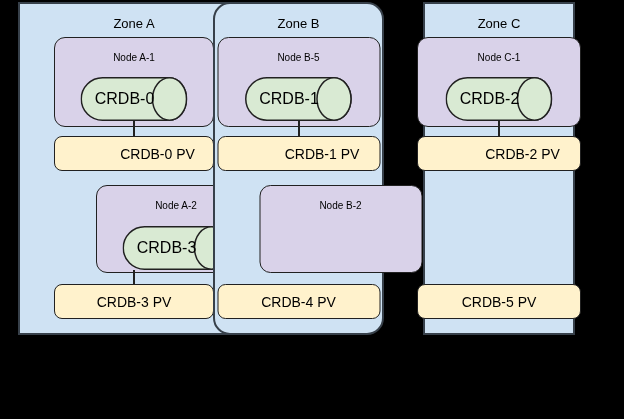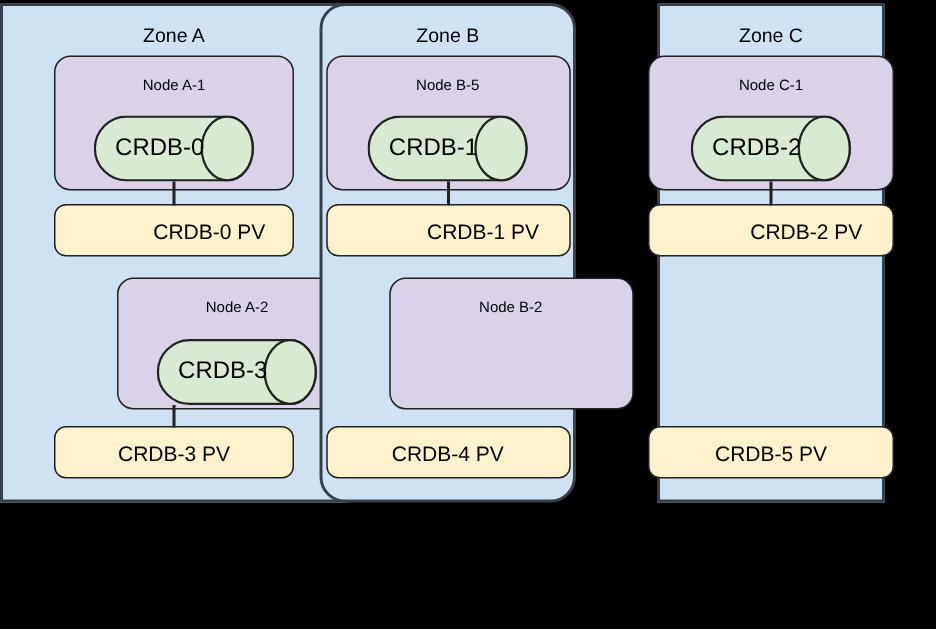--- a/index.html
+++ b/index.html
@@ -11,23 +11,23 @@
     font-family: "Liberation Sans", sans-serif;
     color: var(--text_color, #000);
   }
   .zone {
     position: absolute;
     top: 2px;
     height: 333px;
     background: var(--zone_fill);
     border: 2px solid var(--zone_border);
   }
-  .zone-a { left: 0;   width: 232px; }
+  .zone-a { left: 18px;   width: 232px; }
   .zone-b { left: 213px; width: 171px; border-radius: 17px; }
-  .zone-c { left: 438px; width: 152px; }
+  .zone-c { left: 423px; width: 152px; }
 
   .zone-title {
     position: absolute;
     top: 12px; left: 0; right: 0;
     text-align: center;
     font-size: 13px;
     line-height: 16px;
   }
   .node {
     position: absolute;

